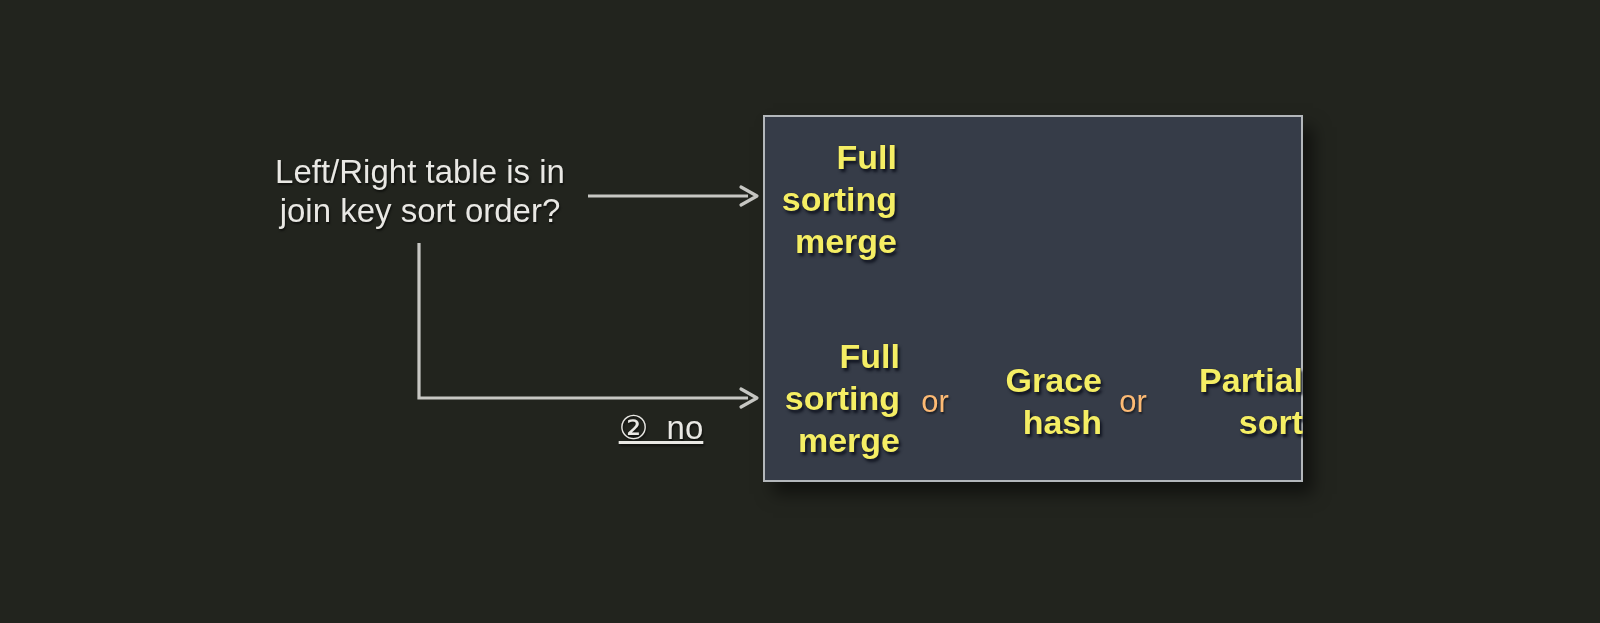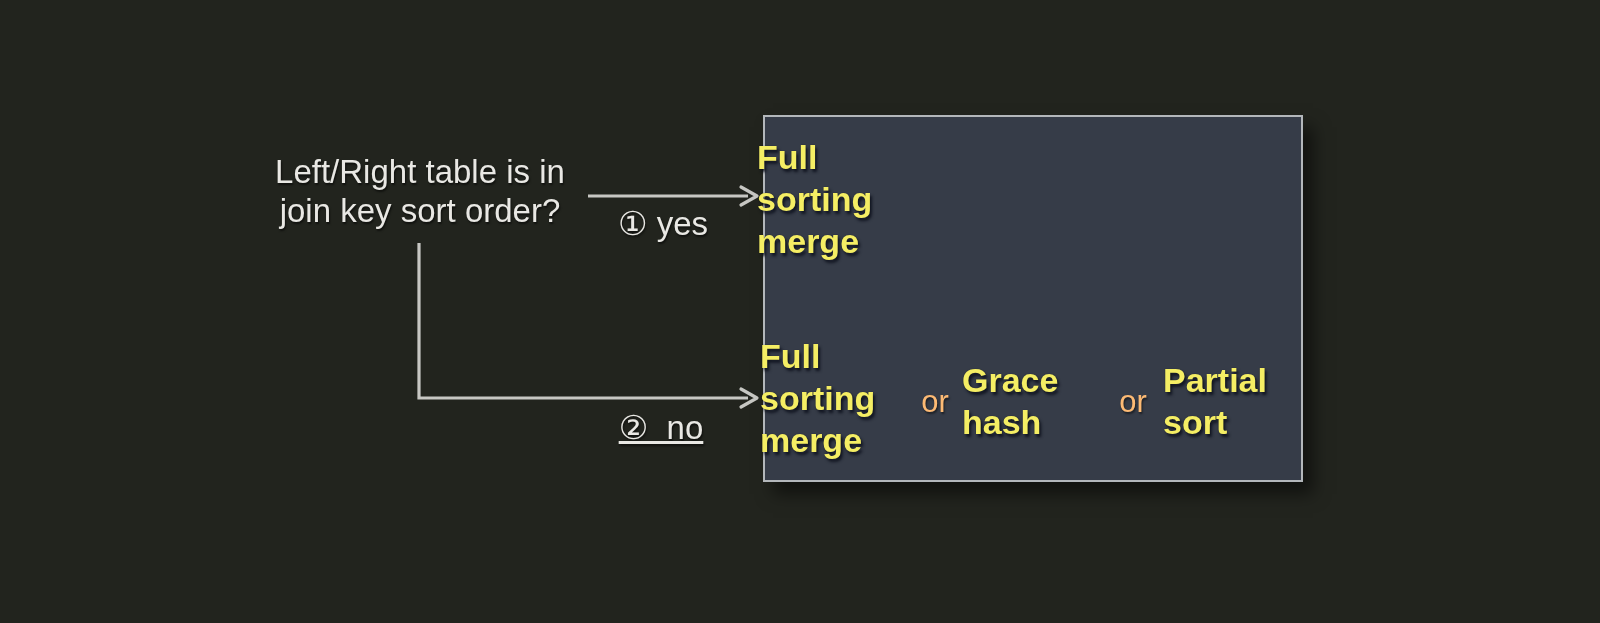--- a/index.html
+++ b/index.html
@@ -70,21 +70,21 @@
     position: absolute;
     left: 763px; top: 115px;
     width: 540px; height: 367px;
     background: var(--box-fill);
     border: 2px solid var(--box-border);
     box-shadow: 10px 12px 16px rgba(0,0,0,0.5);
   }
   .algo {
     position: absolute;
     width: 140px;
-    text-align: left;
+    text-align: right;
     font-size: 34px;
     font-weight: bold;
     line-height: 42px;
     color: var(--algorithm-text);
     white-space: pre-line;
     text-shadow: 2px 3px 3px rgba(10,14,26,0.85), 0 0 1px rgba(10,14,26,0.6);
   }
   .algo.fsm-sorted   { left: -8px;  top: 19px;  }
   .algo.fsm-unsorted { left: -5px;  top: 218px; }
   .algo.grace        { left: 197px; top: 242px; }
@@ -109,21 +109,20 @@
   <svg class="connectors" viewBox="0 0 1600 623" xmlns="http://www.w3.org/2000/svg">
     <path d="M 588 196 H 748"></path>
     <polyline points="741,187 757,196 741,205" stroke-linejoin="round" stroke-linecap="round"></polyline>
     <path d="M 419 243 V 398 H 748"></path>
     <polyline points="741,389 757,398 741,407" stroke-linejoin="round" stroke-linecap="round"></polyline>
   </svg>
 
   <div class="question">Left/Right table is in
 join key sort order?</div>
 
-  <div class="branch-label yes">① yes</div>
   <div class="branch-label no">②  no</div>
 
 
   <div class="algo-box">
     <div class="algo fsm-sorted">Full
 sorting
 merge</div>
     <div class="algo fsm-unsorted">Full
 sorting
 merge</div>

